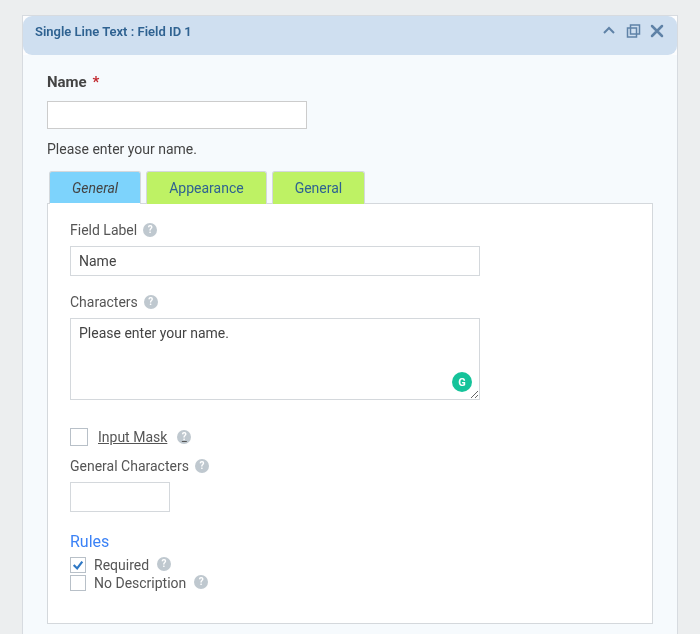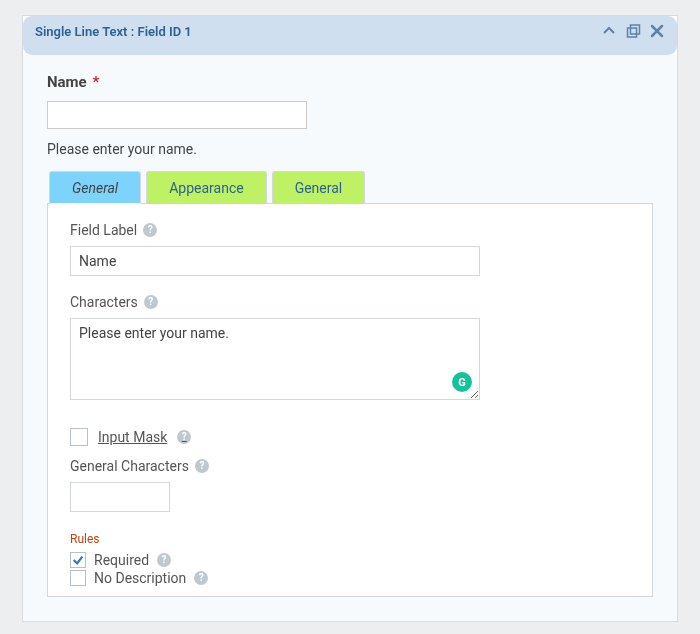--- a/index.html
+++ b/index.html
@@ -95,21 +95,21 @@
   .tab.active::after {
     content: "";
     position: absolute;
     left: 0; right: 0; bottom: -1px;
     height: 2px;
     background: #fff;
   }
   .tab-content {
     border: 1px solid #d4d8dc;
     background: #fff;
-    padding: 18px 22px 8px 22px;
+    padding: 18px 22px 30px 22px;
     margin-top: -1px;
   }
   .fld-label {
     color: #555;
     font-size: 14px;
     margin-bottom: 8px;
     display: flex;
     align-items: center;
     gap: 6px;
   }
@@ -189,27 +189,27 @@
     width: 100px;
     height: 30px;
     border: 1px solid #d4d8dc;
     padding: 4px 8px;
     font-size: 14px;
     display: block;
     margin-bottom: 20px;
     font-family: inherit;
   }
   .rules-title {
-    color: #c2410c;
-    font-size: 12px;
+    color: #3b82f6;
+    font-size: 16px;
     margin-bottom: 6px;
   }
   .rule-row {
     display: flex;
-    align-items: center;
+    align-items: flex-start;
     gap: 8px;
     color: #555;
     font-size: 14px;
     margin-bottom: 2px;
   }
   .rule-row .checkbox { width: 16px; height: 16px; }
 </style>
 </head>
 <body>
 

